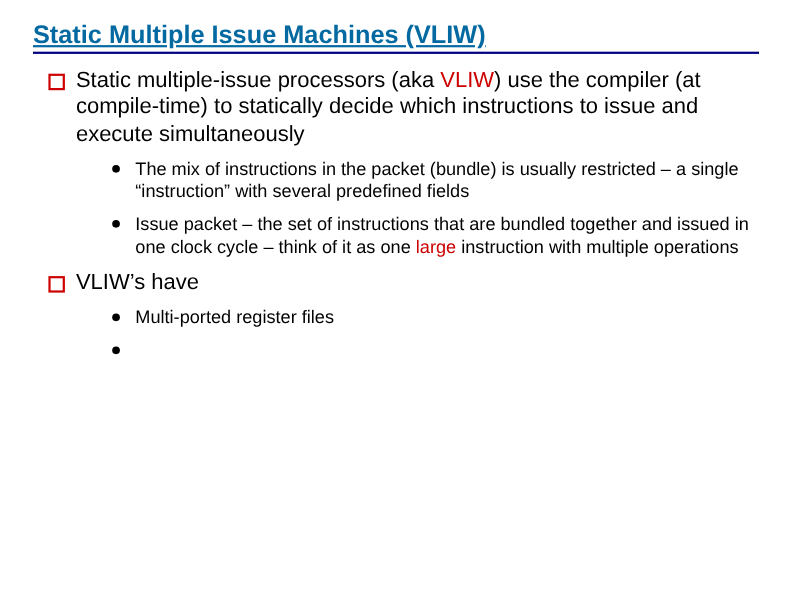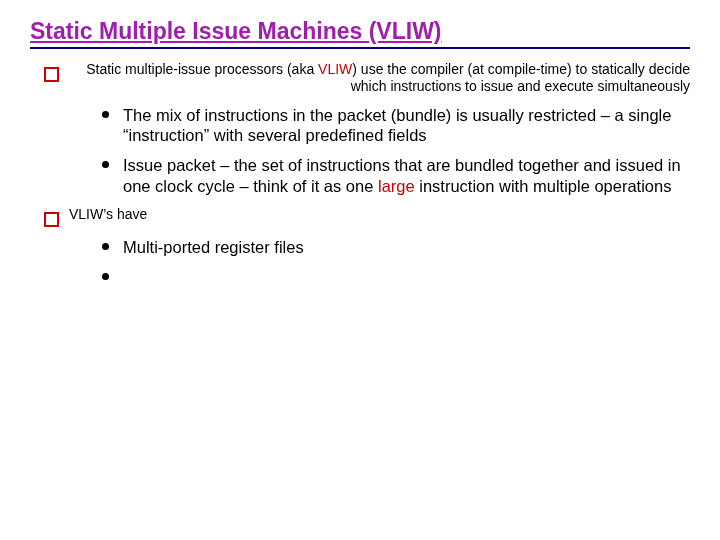--- a/index.html
+++ b/index.html
@@ -12,21 +12,21 @@
     color: #000000;
   }
   .slide {
     box-sizing: border-box;
     padding: 18px 30px 20px 30px;
   }
   .title {
     font-size: 23px;
     font-weight: bold;
     text-decoration: underline;
-    color: #a21caf;
+    color: #0369a1;
     border-bottom: 2px solid #000080;
     padding-bottom: 2px;
     margin-bottom: 12px;
   }
   .sec {
     margin: 10px 0 6px 14px;
   }
   .sec-row {
     display: flex;
     align-items: flex-start;
@@ -34,23 +34,22 @@
   .sq {
     display: inline-block;
     width: 11px;
     height: 11px;
     border: 2px solid #cc0000;
     margin-top: 6px;
     margin-right: 10px;
     flex: 0 0 auto;
   }
   .sec-text {
-    font-size: 14px;
+    font-size: 20px;
     line-height: 1.22;
-    text-align: right;
   }
   .red { color: #cc0000; }
   .subs {
     margin: 10px 0 0 58px;
   }
   .sub-row {
     display: flex;
     align-items: flex-start;
     margin-bottom: 10px;
   }

